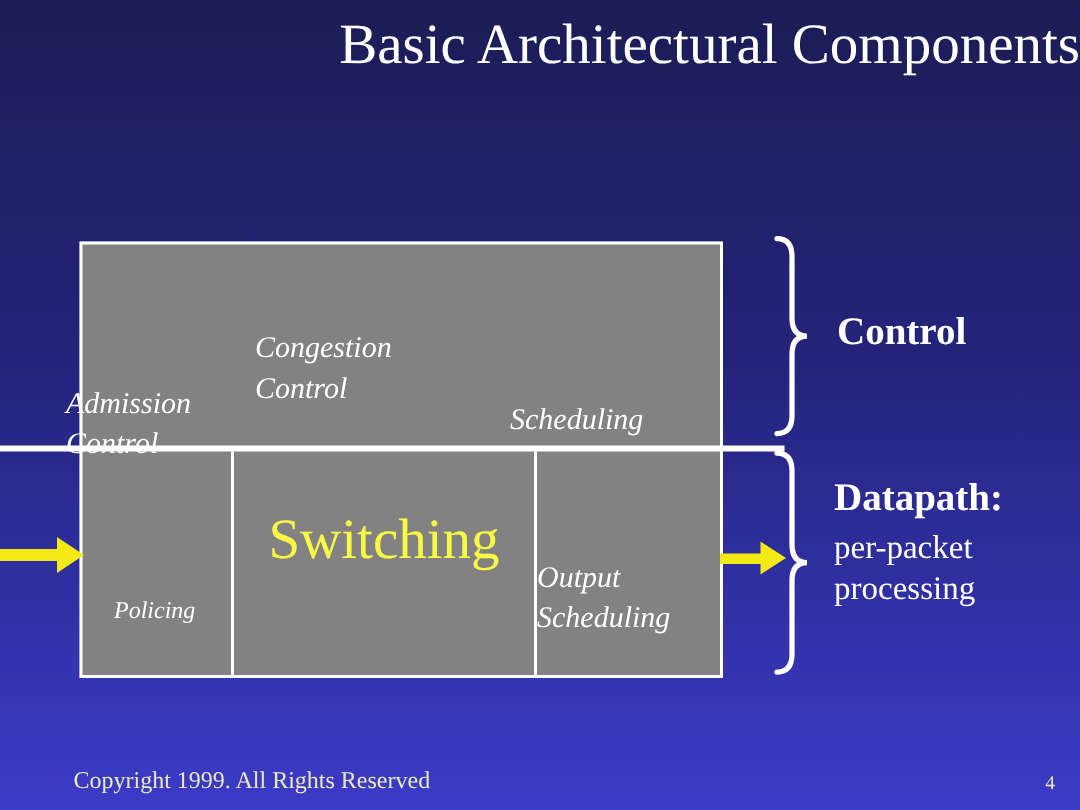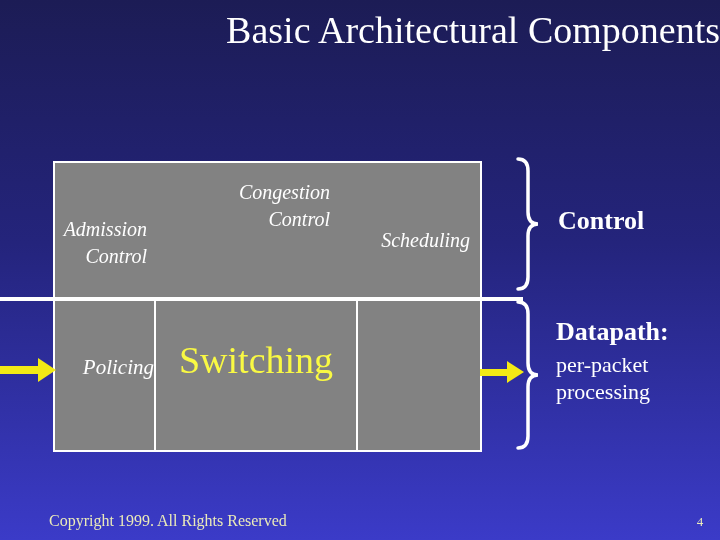--- a/index.html
+++ b/index.html
@@ -41,29 +41,29 @@
   .vdiv {
     position: absolute;
     top: 301px; height: 149px; width: 2px;
     background: var(--line-white, #ffffff);
   }
   .vdiv-1 { left: 154px; }
   .vdiv-2 { left: 356px; }
 
   .cell-label {
     position: absolute;
-    text-align: right;
+    text-align: left;
     color: var(--text-white, #ffffff);
     font-style: italic;
-    font-size: 20px; line-height: 27px;
+    font-size: 20px; line-height: 27px; margin-top: 40px;
   }
   .lbl-admission   { left: 44px;  top: 216px; width: 103px; }
   .lbl-congestion  { left: 170px; top: 179px; width: 160px; }
   .lbl-reservation { left: 340px; top: 227px; width: 130px; }
-  .lbl-policing    { left: 53px;  top: 354px; width: 101px; font-size: 21px; }
+  .lbl-policing    { left: 53px;  top: 354px; width: 101px; font-size: 16px; padding-left: 23px; }
   .lbl-outputsched { left: 358px; top: 332px; width: 122px; }
 
   .big-yellow {
     position: absolute;
     text-align: center;
     color: var(--accent-yellow, #f9f943);
     font-style: normal;
   }
   .lbl-routing   { left: 156px; top: 238px; width: 204px; font-size: 34px; line-height: 38px; }
   .lbl-switching { left: 156px; top: 339px; width: 200px; font-size: 38px; line-height: 42px; text-align: center; }
@@ -136,20 +136,24 @@
 
   <div class="hline"></div>
 
   <div class="vdiv vdiv-1"></div>
   <div class="vdiv vdiv-2"></div>
 
   <div class="cell-label lbl-policing">Policing</div>
 
   <div class="big-yellow lbl-switching">Switching</div>
 
+  <div class="cell-label lbl-outputsched">
+    <span>Output</span><br>
+    <span>Scheduling</span>
+  </div>
 
   <svg class="arrow arrow-left" width="56" height="26" viewBox="0 0 56 26">
     <rect class="shaft" x="0" y="9" width="40" height="8"></rect>
     <polygon class="head" points="38,1 56,13 38,25"></polygon>
   </svg>
 
   <svg class="arrow arrow-right" width="44" height="24" viewBox="0 0 44 24">
     <rect class="shaft" x="0" y="9" width="29" height="7"></rect>
     <polygon class="head" points="27,1 44,12 27,23"></polygon>
   </svg>

